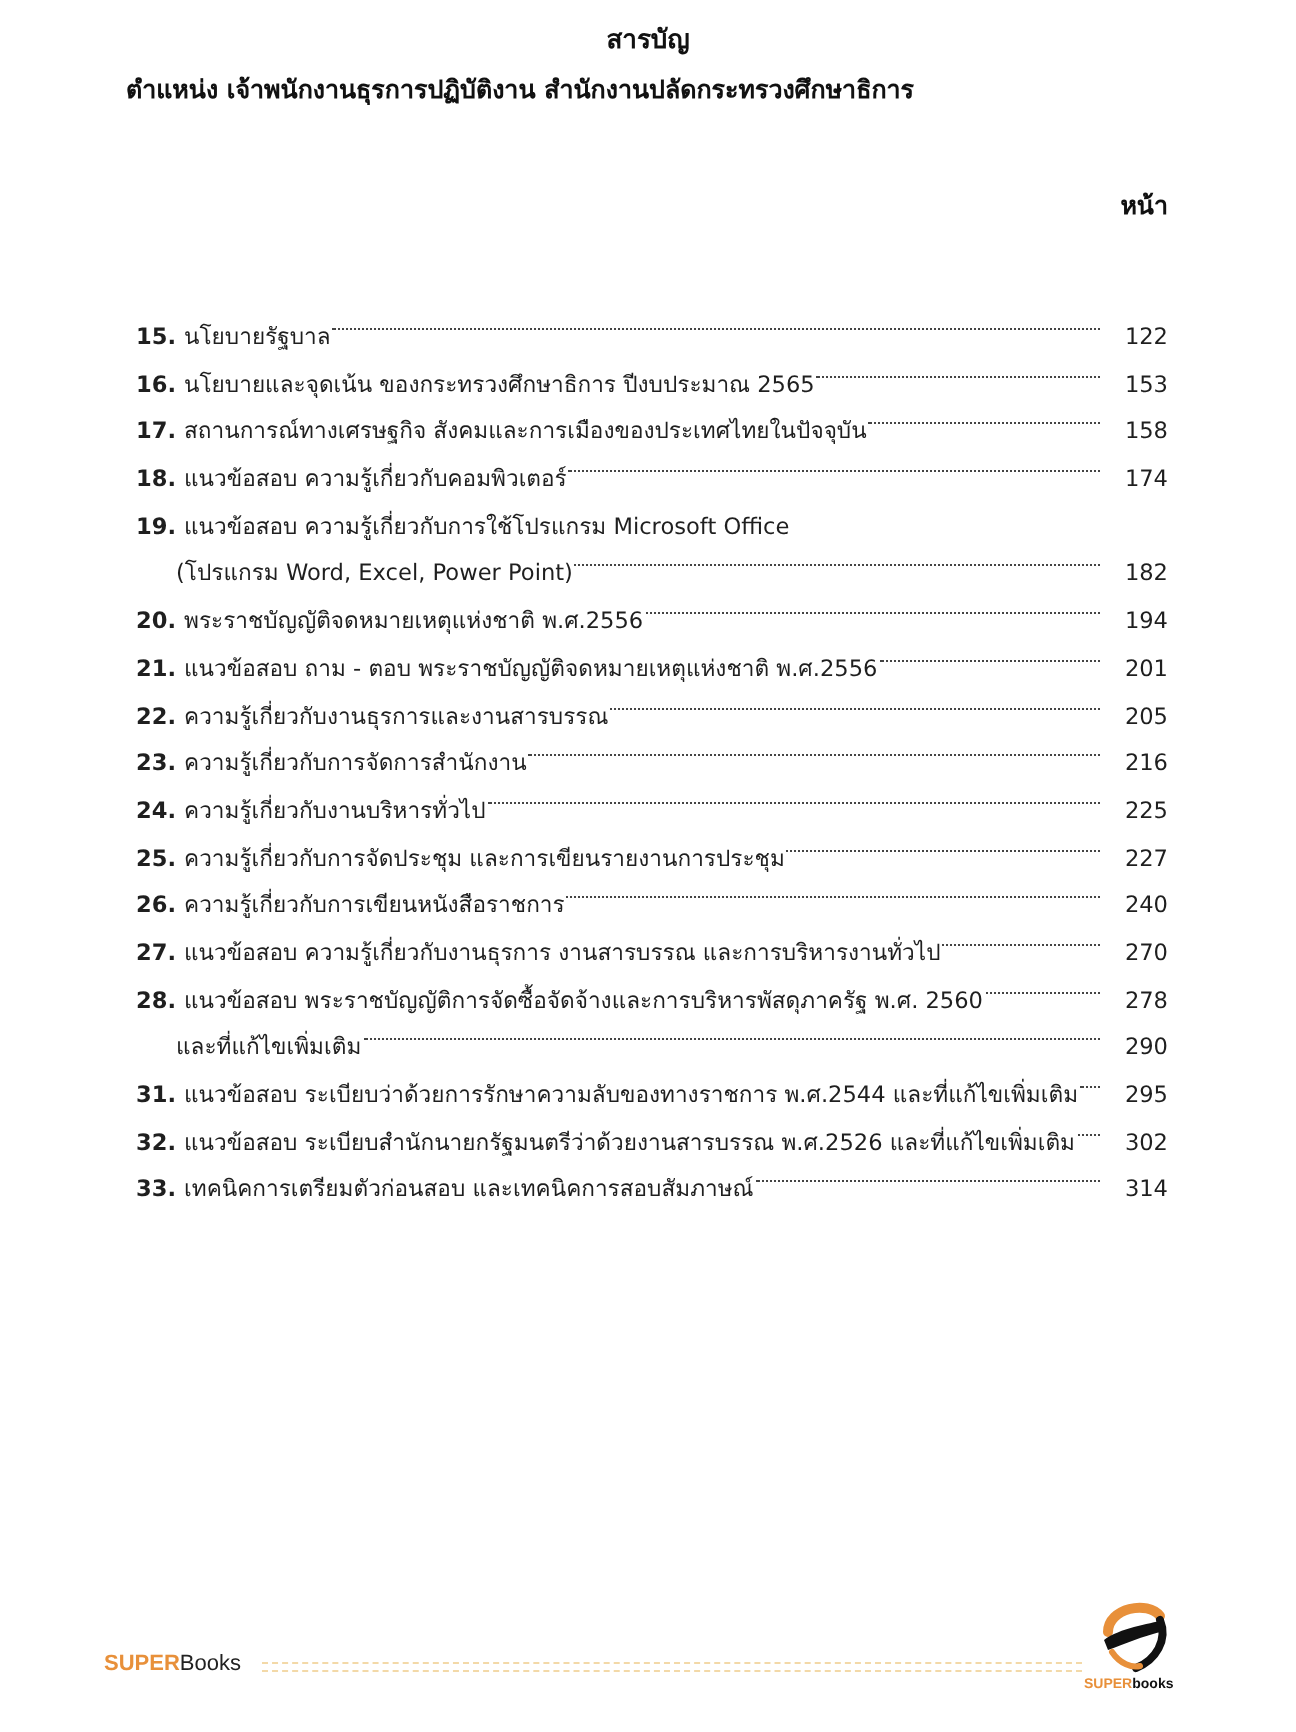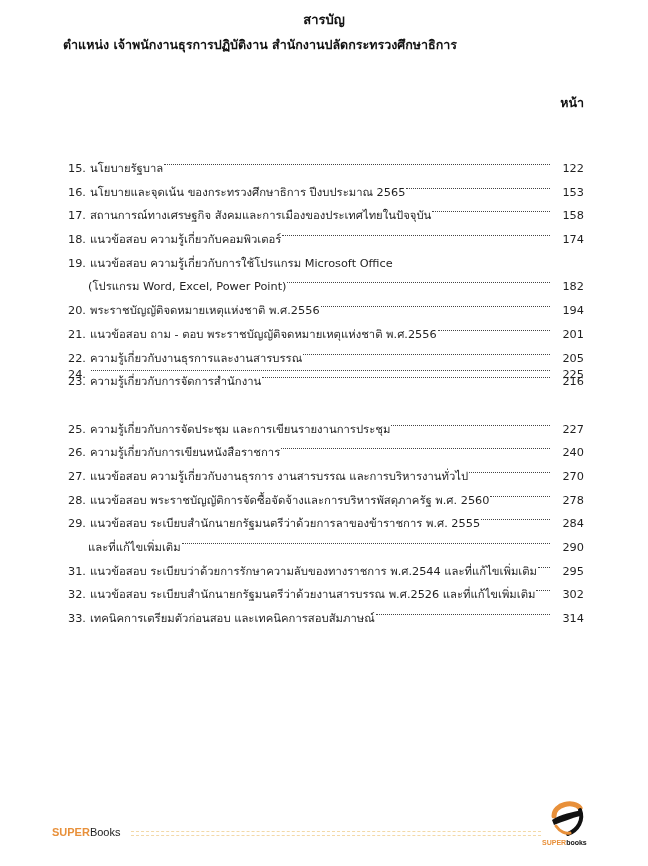--- a/index.html
+++ b/index.html
@@ -58,20 +58,21 @@
       font-size: 11.3px;
       line-height: 23.7px;
       white-space: nowrap;
       color: #1f1f1f;
     }
     .toc-line.indent {
       padding-left: 20px;
     }
     .toc-num {
       margin-right: 4px;
+      font-weight: bold;
     }
     .toc-text {
       flex: 0 0 auto;
       margin-top: 40px;
     }
     .toc-dots {
       flex: 1 1 auto;
       overflow: hidden;
       margin-right: 12px;
       margin-left: 1px;
@@ -194,20 +195,21 @@
       <span class="toc-page">205</span>
     </div>
     <div class="toc-line">
       <span class="toc-num">23.</span>
       <span class="toc-text">ความรู้เกี่ยวกับการจัดการสำนักงาน</span>
       <span class="toc-dots"></span>
       <span class="toc-page">216</span>
     </div>
     <div class="toc-line">
       <span class="toc-num">24.</span>
+      <span class="toc-text">ความรู้เกี่ยวกับงานบริหารทั่วไป</span>
       <span class="toc-dots"></span>
       <span class="toc-page">225</span>
     </div>
     <div class="toc-line">
       <span class="toc-num">25.</span>
       <span class="toc-text">ความรู้เกี่ยวกับการจัดประชุม และการเขียนรายงานการประชุม</span>
       <span class="toc-dots"></span>
       <span class="toc-page">227</span>
     </div>
     <div class="toc-line">
@@ -220,26 +222,20 @@
       <span class="toc-num">27.</span>
       <span class="toc-text">แนวข้อสอบ ความรู้เกี่ยวกับงานธุรการ งานสารบรรณ และการบริหารงานทั่วไป</span>
       <span class="toc-dots"></span>
       <span class="toc-page">270</span>
     </div>
     <div class="toc-line">
       <span class="toc-num">28.</span>
       <span class="toc-text">แนวข้อสอบ พระราชบัญญัติการจัดซื้อจัดจ้างและการบริหารพัสดุภาครัฐ พ.ศ. 2560</span>
       <span class="toc-dots"></span>
       <span class="toc-page">278</span>
-    </div>
-    <div class="toc-line">
-      <span class="toc-num">29.</span>
-      <span class="toc-text">แนวข้อสอบ ระเบียบสำนักนายกรัฐมนตรีว่าด้วยการลาของข้าราชการ  พ.ศ. 2555</span>
-      <span class="toc-dots"></span>
-      <span class="toc-page">284</span>
     </div>
     <div class="toc-line indent">
       <span class="toc-text">และที่แก้ไขเพิ่มเติม</span>
       <span class="toc-dots"></span>
       <span class="toc-page">290</span>
     </div>
     <div class="toc-line">
       <span class="toc-num">31.</span>
       <span class="toc-text">แนวข้อสอบ ระเบียบว่าด้วยการรักษาความลับของทางราชการ พ.ศ.2544 และที่แก้ไขเพิ่มเติม</span>
       <span class="toc-dots"></span>

